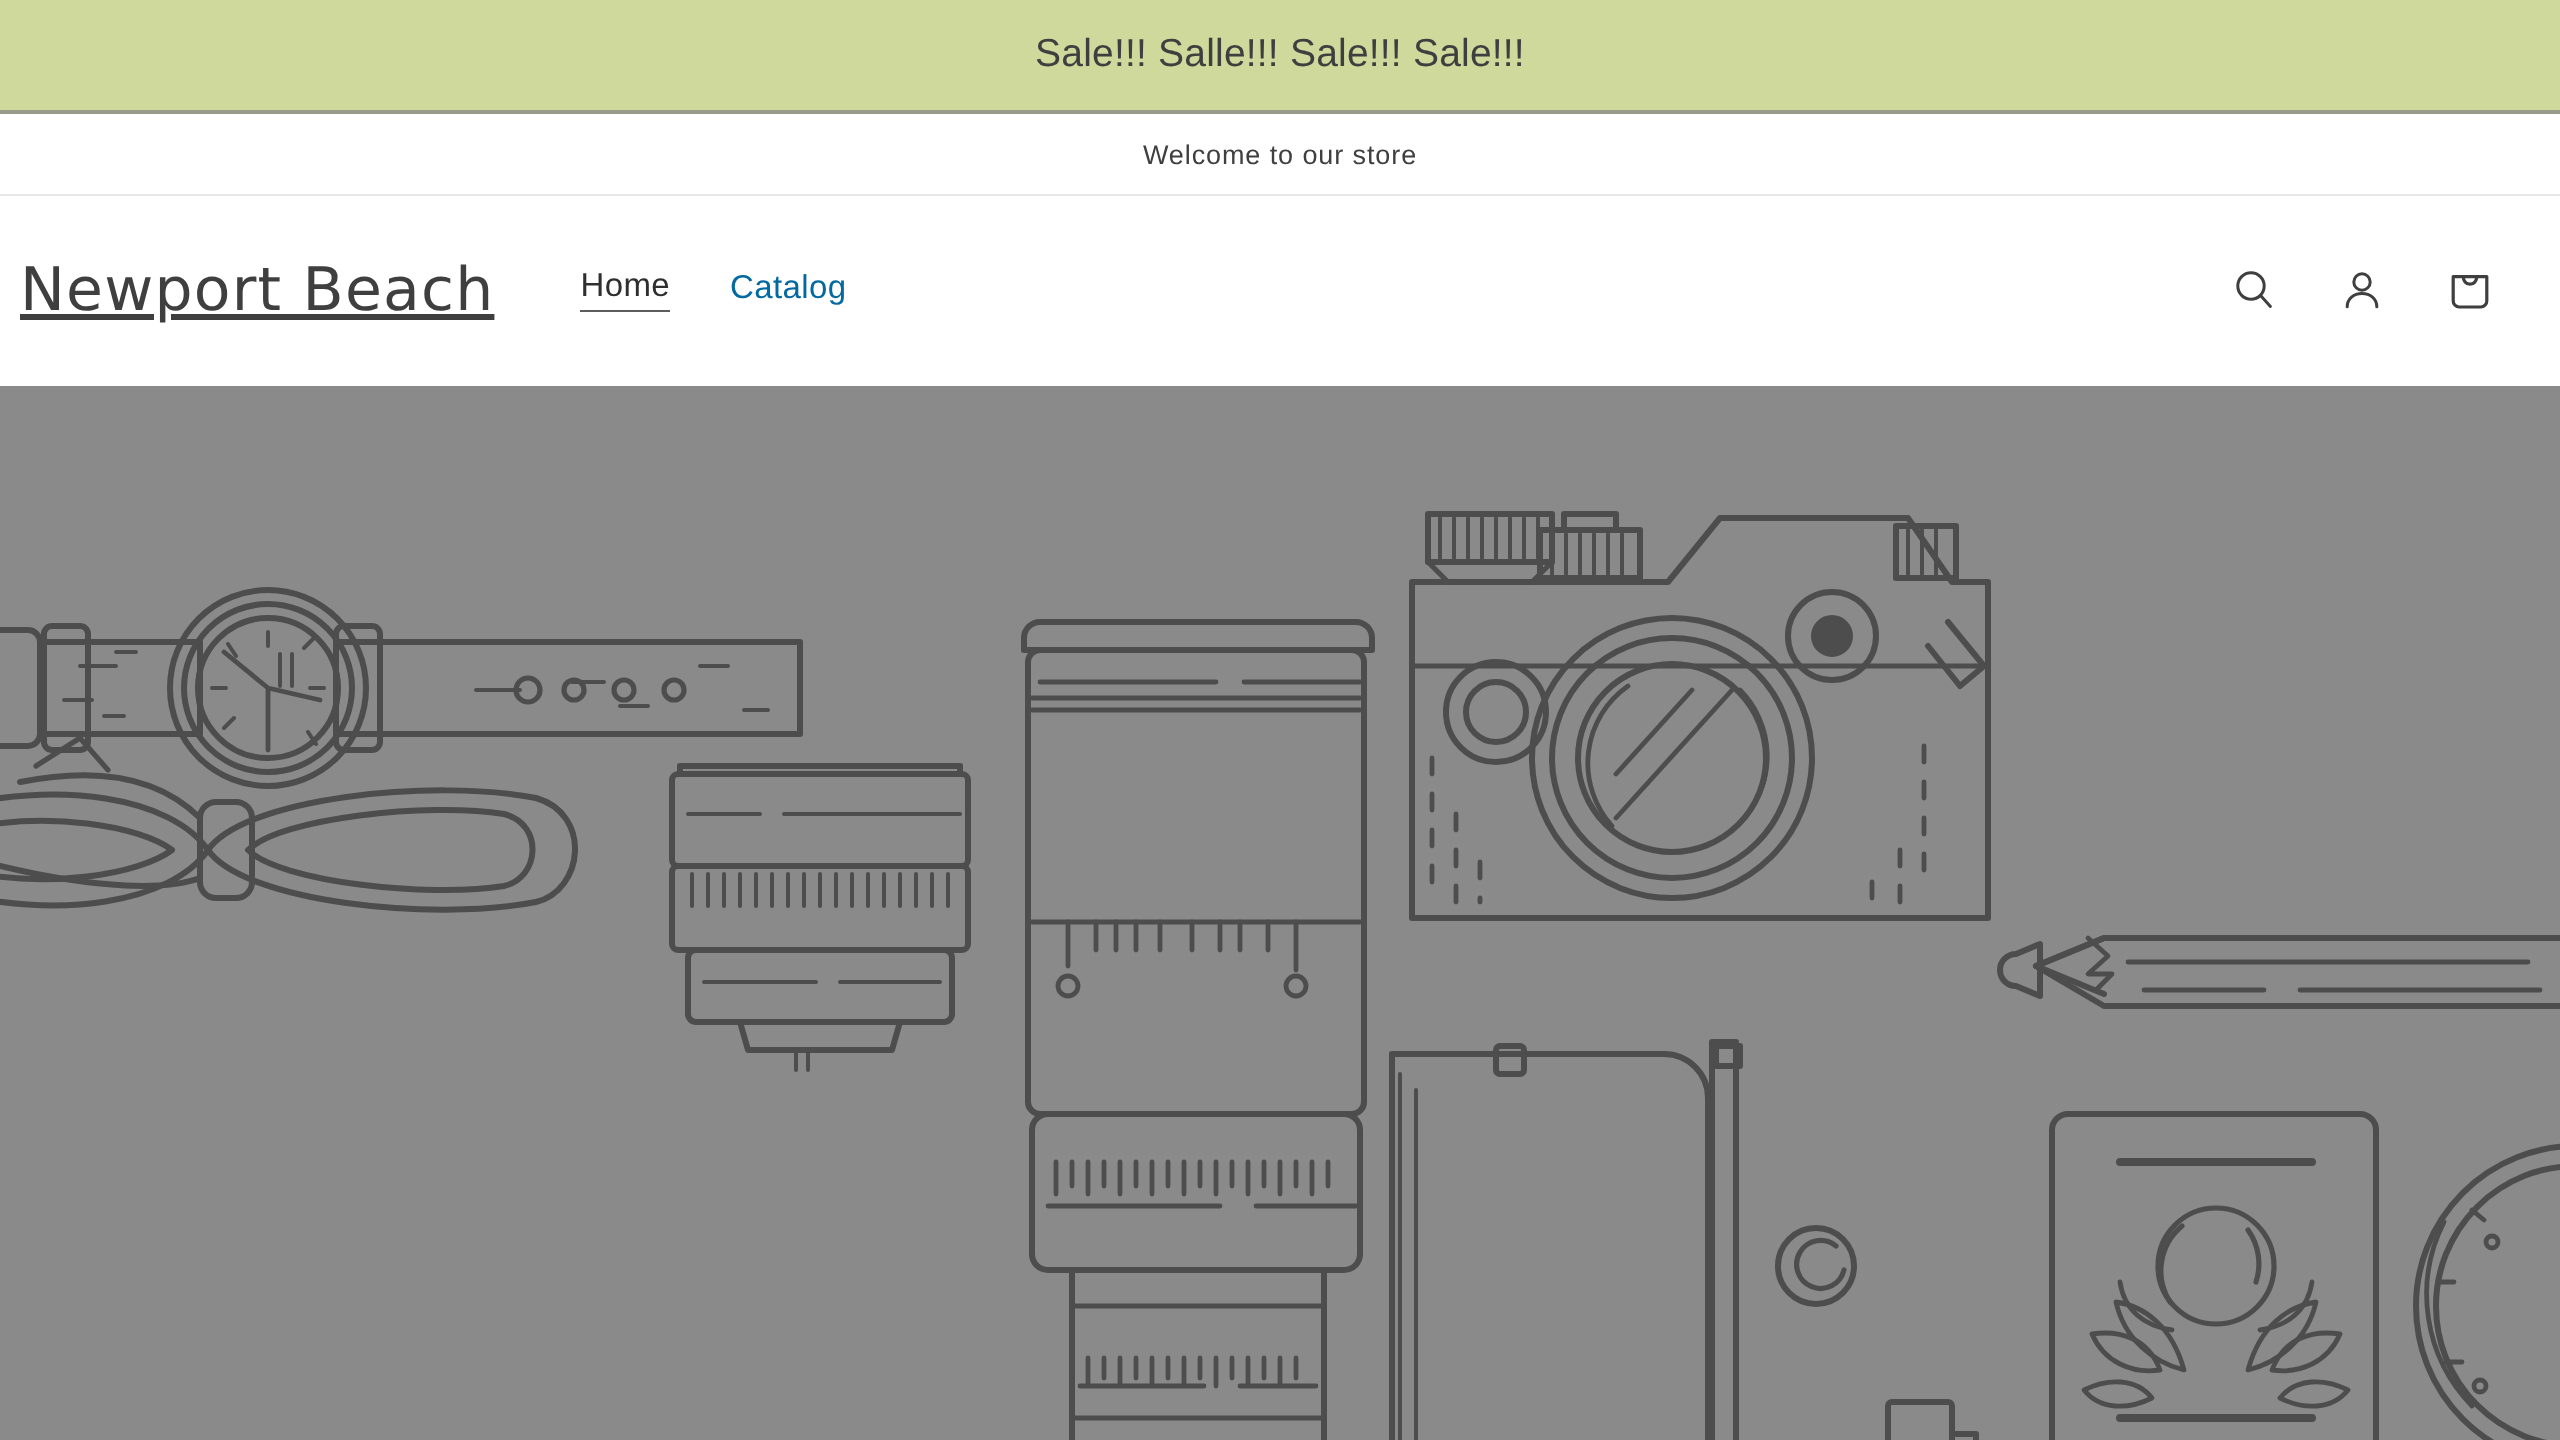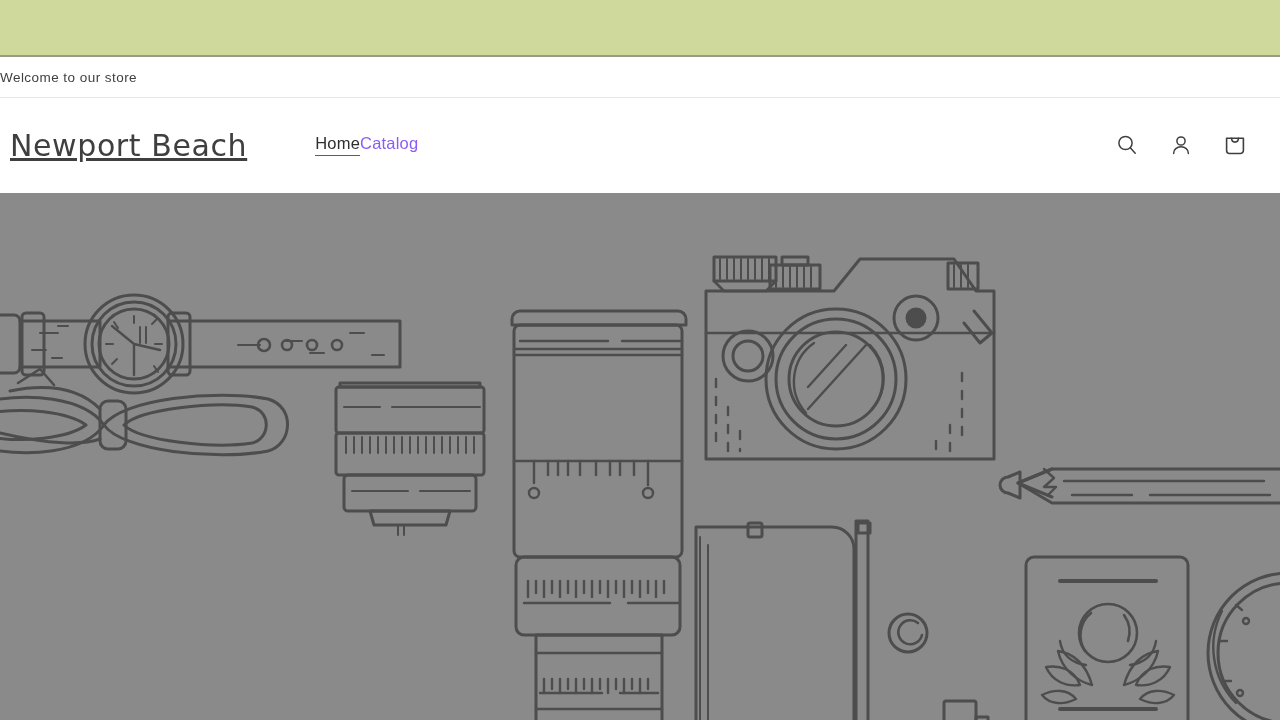--- a/index.html
+++ b/index.html
@@ -45,20 +45,21 @@
     line-height: 1;
   }
 
   
   .announcement {
     height: 41px;
     background: #ffffff;
     border-bottom: 1px solid #e7e7e7;
     display: flex;
     align-items: center;
+    justify-content: center;
   }
   .announcement-text {
     font-size: 13.5px;
     color: #3f3f3f;
     letter-spacing: 0.45px;
   }
 
   
   .header {
     height: 94px;
@@ -71,25 +72,27 @@
   .brand {
     font-family: "DejaVu Sans", sans-serif;
     font-size: 30px;
     font-weight: 400;
     color: #3f3f3f;
     letter-spacing: 0.6px;
     white-space: nowrap;
   }
   .nav {
     display: flex;
-    margin-left: 68px;
+    align-items: center;
+    gap: 30px;
+    margin-left: 43px;
   }
   .nav-link {
     font-size: 16.5px;
-    color: #8b5cf6;
+    color: #0369a1;
     text-decoration: none;
     letter-spacing: 0.2px;
     padding-bottom: 2px;
     white-space: nowrap;
   }
   .nav-link.active {
     color: #2f2f2f;
     border-bottom: 1px solid #5c5c5c;
   }
   .header-actions {
@@ -116,20 +119,21 @@
     overflow: hidden;
   }
   .hero svg { display: block; width: 1280px; height: 527px; }
 </style>
 </head>
 <body>
 
 <div class="page">
 
   <div class="sale-bar">
+    <span class="sale-text">Sale!!! Salle!!! Sale!!! Sale!!!</span>
   </div>
 
   <div class="announcement">
     <span class="announcement-text">Welcome to our store</span>
   </div>
 
   <header class="header">
     <a class="brand" href="#">Newport Beach</a>
 
     <nav class="nav">

